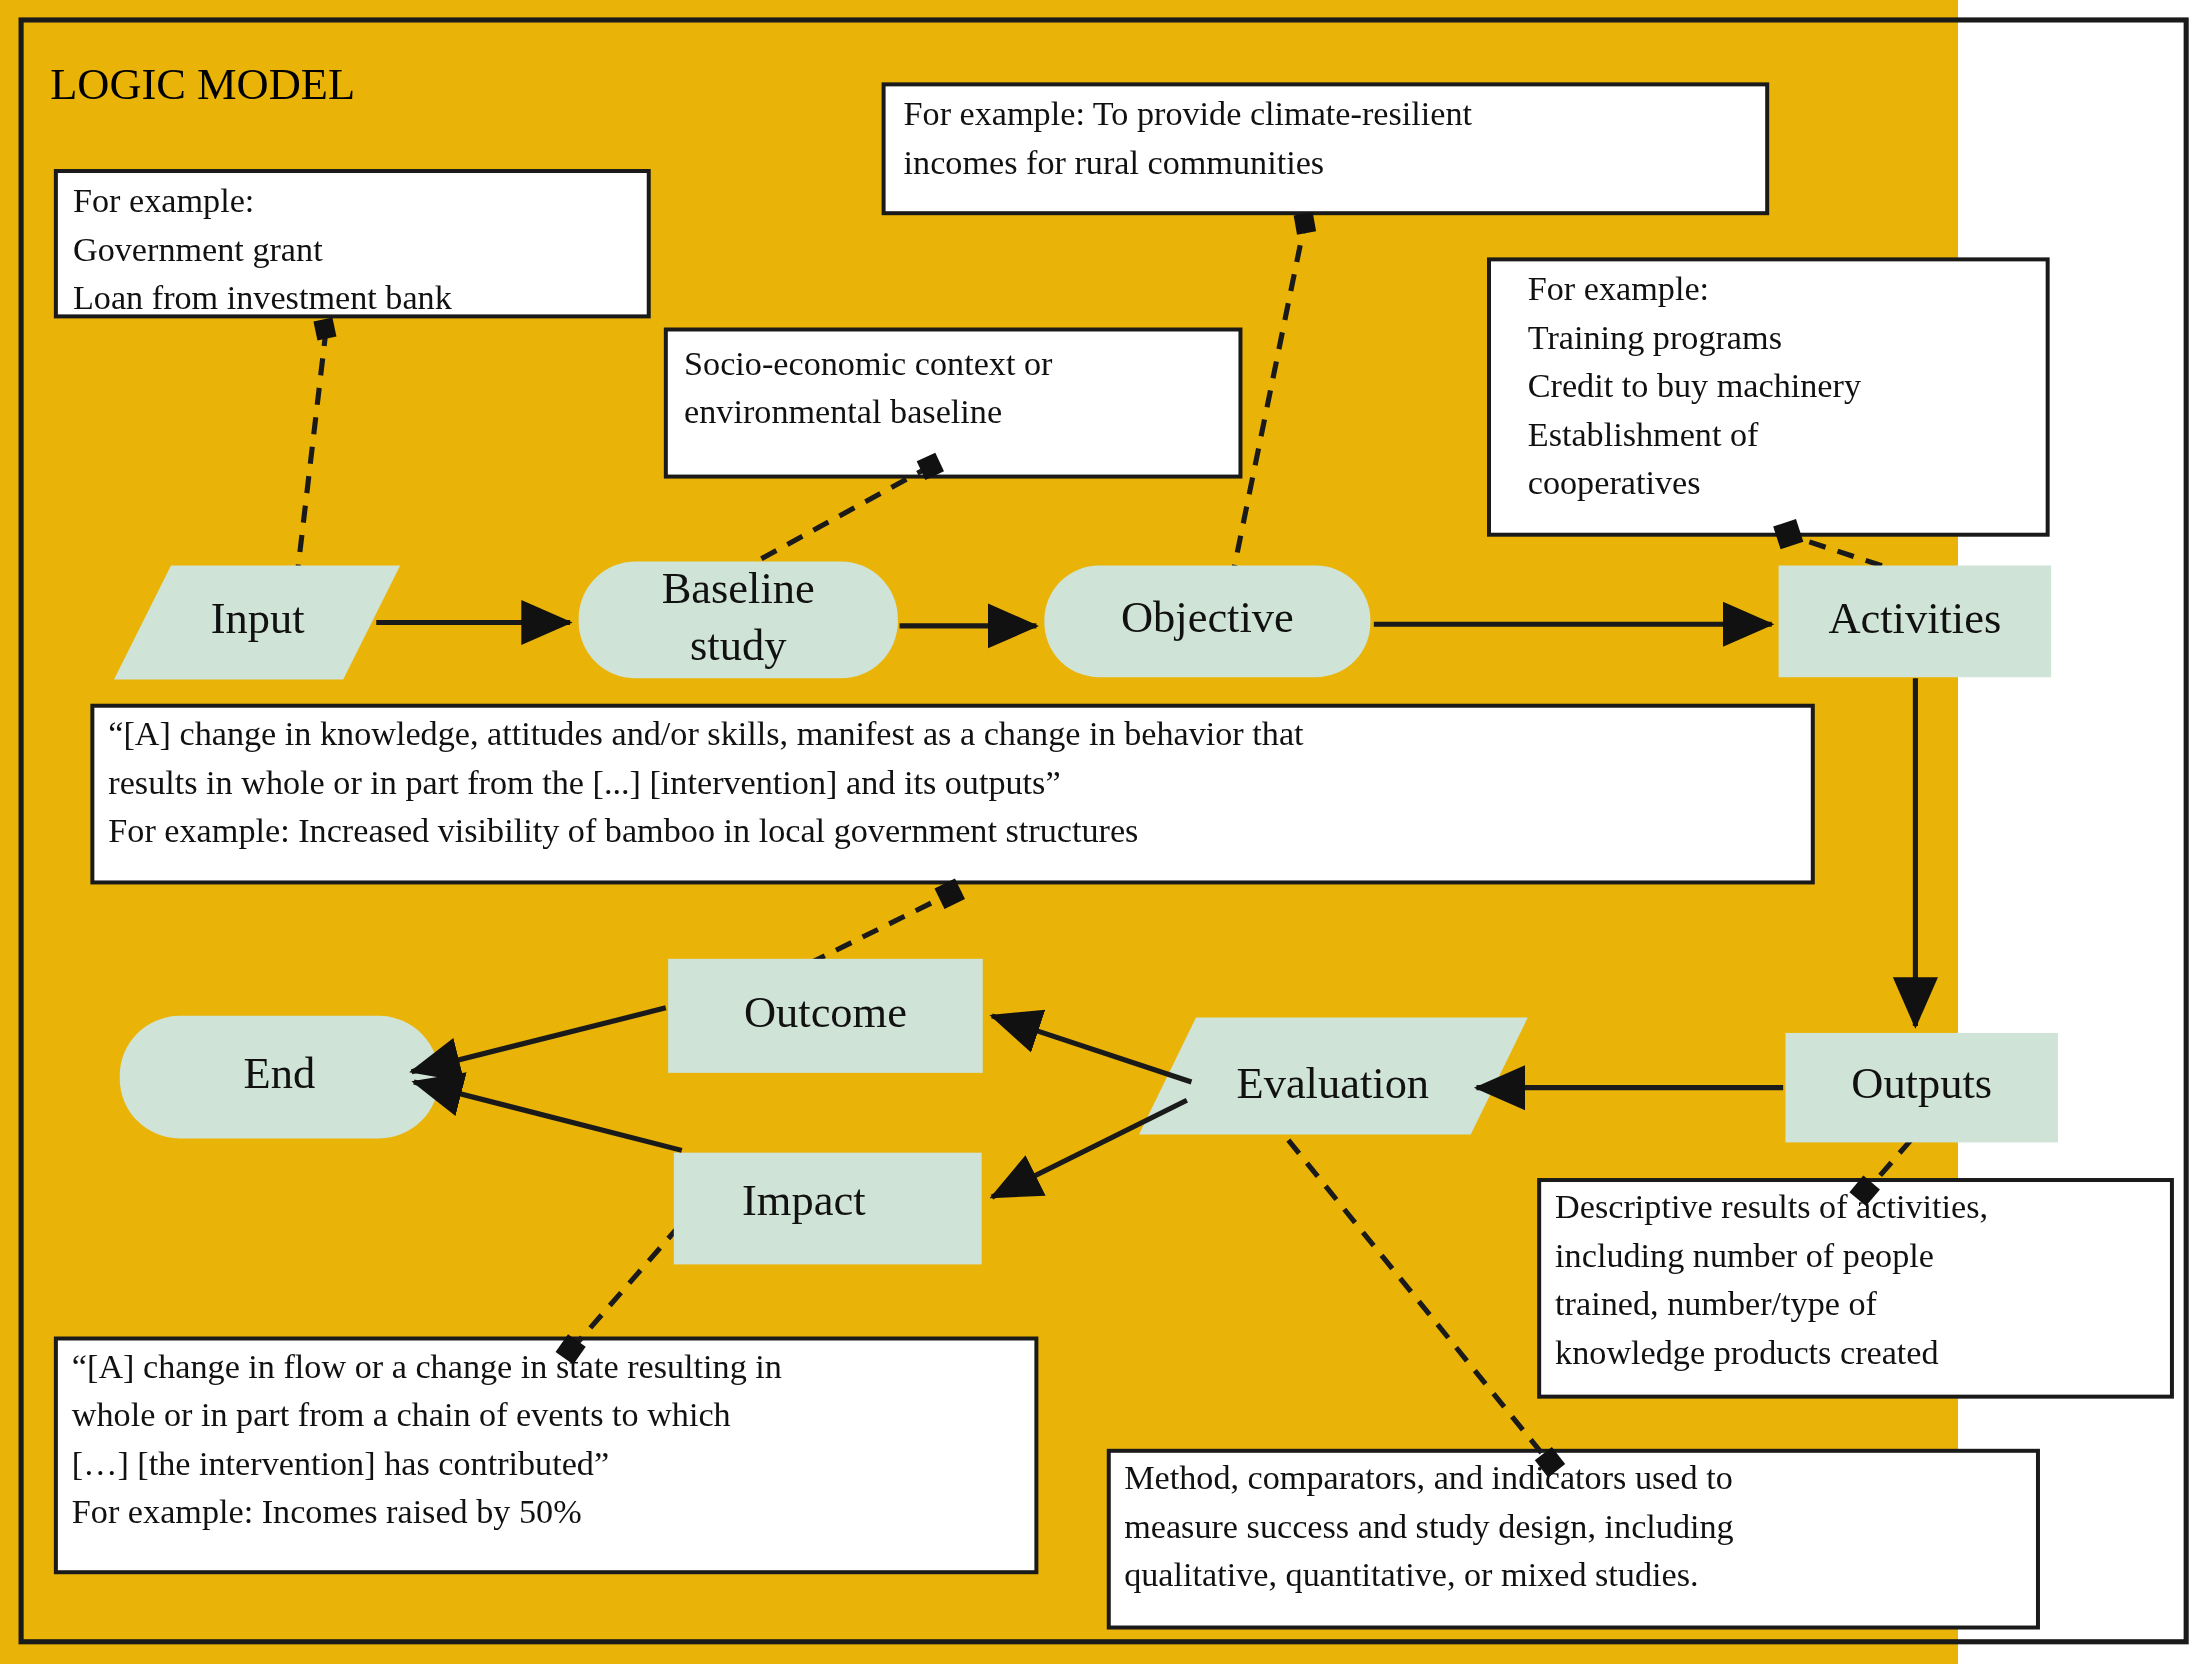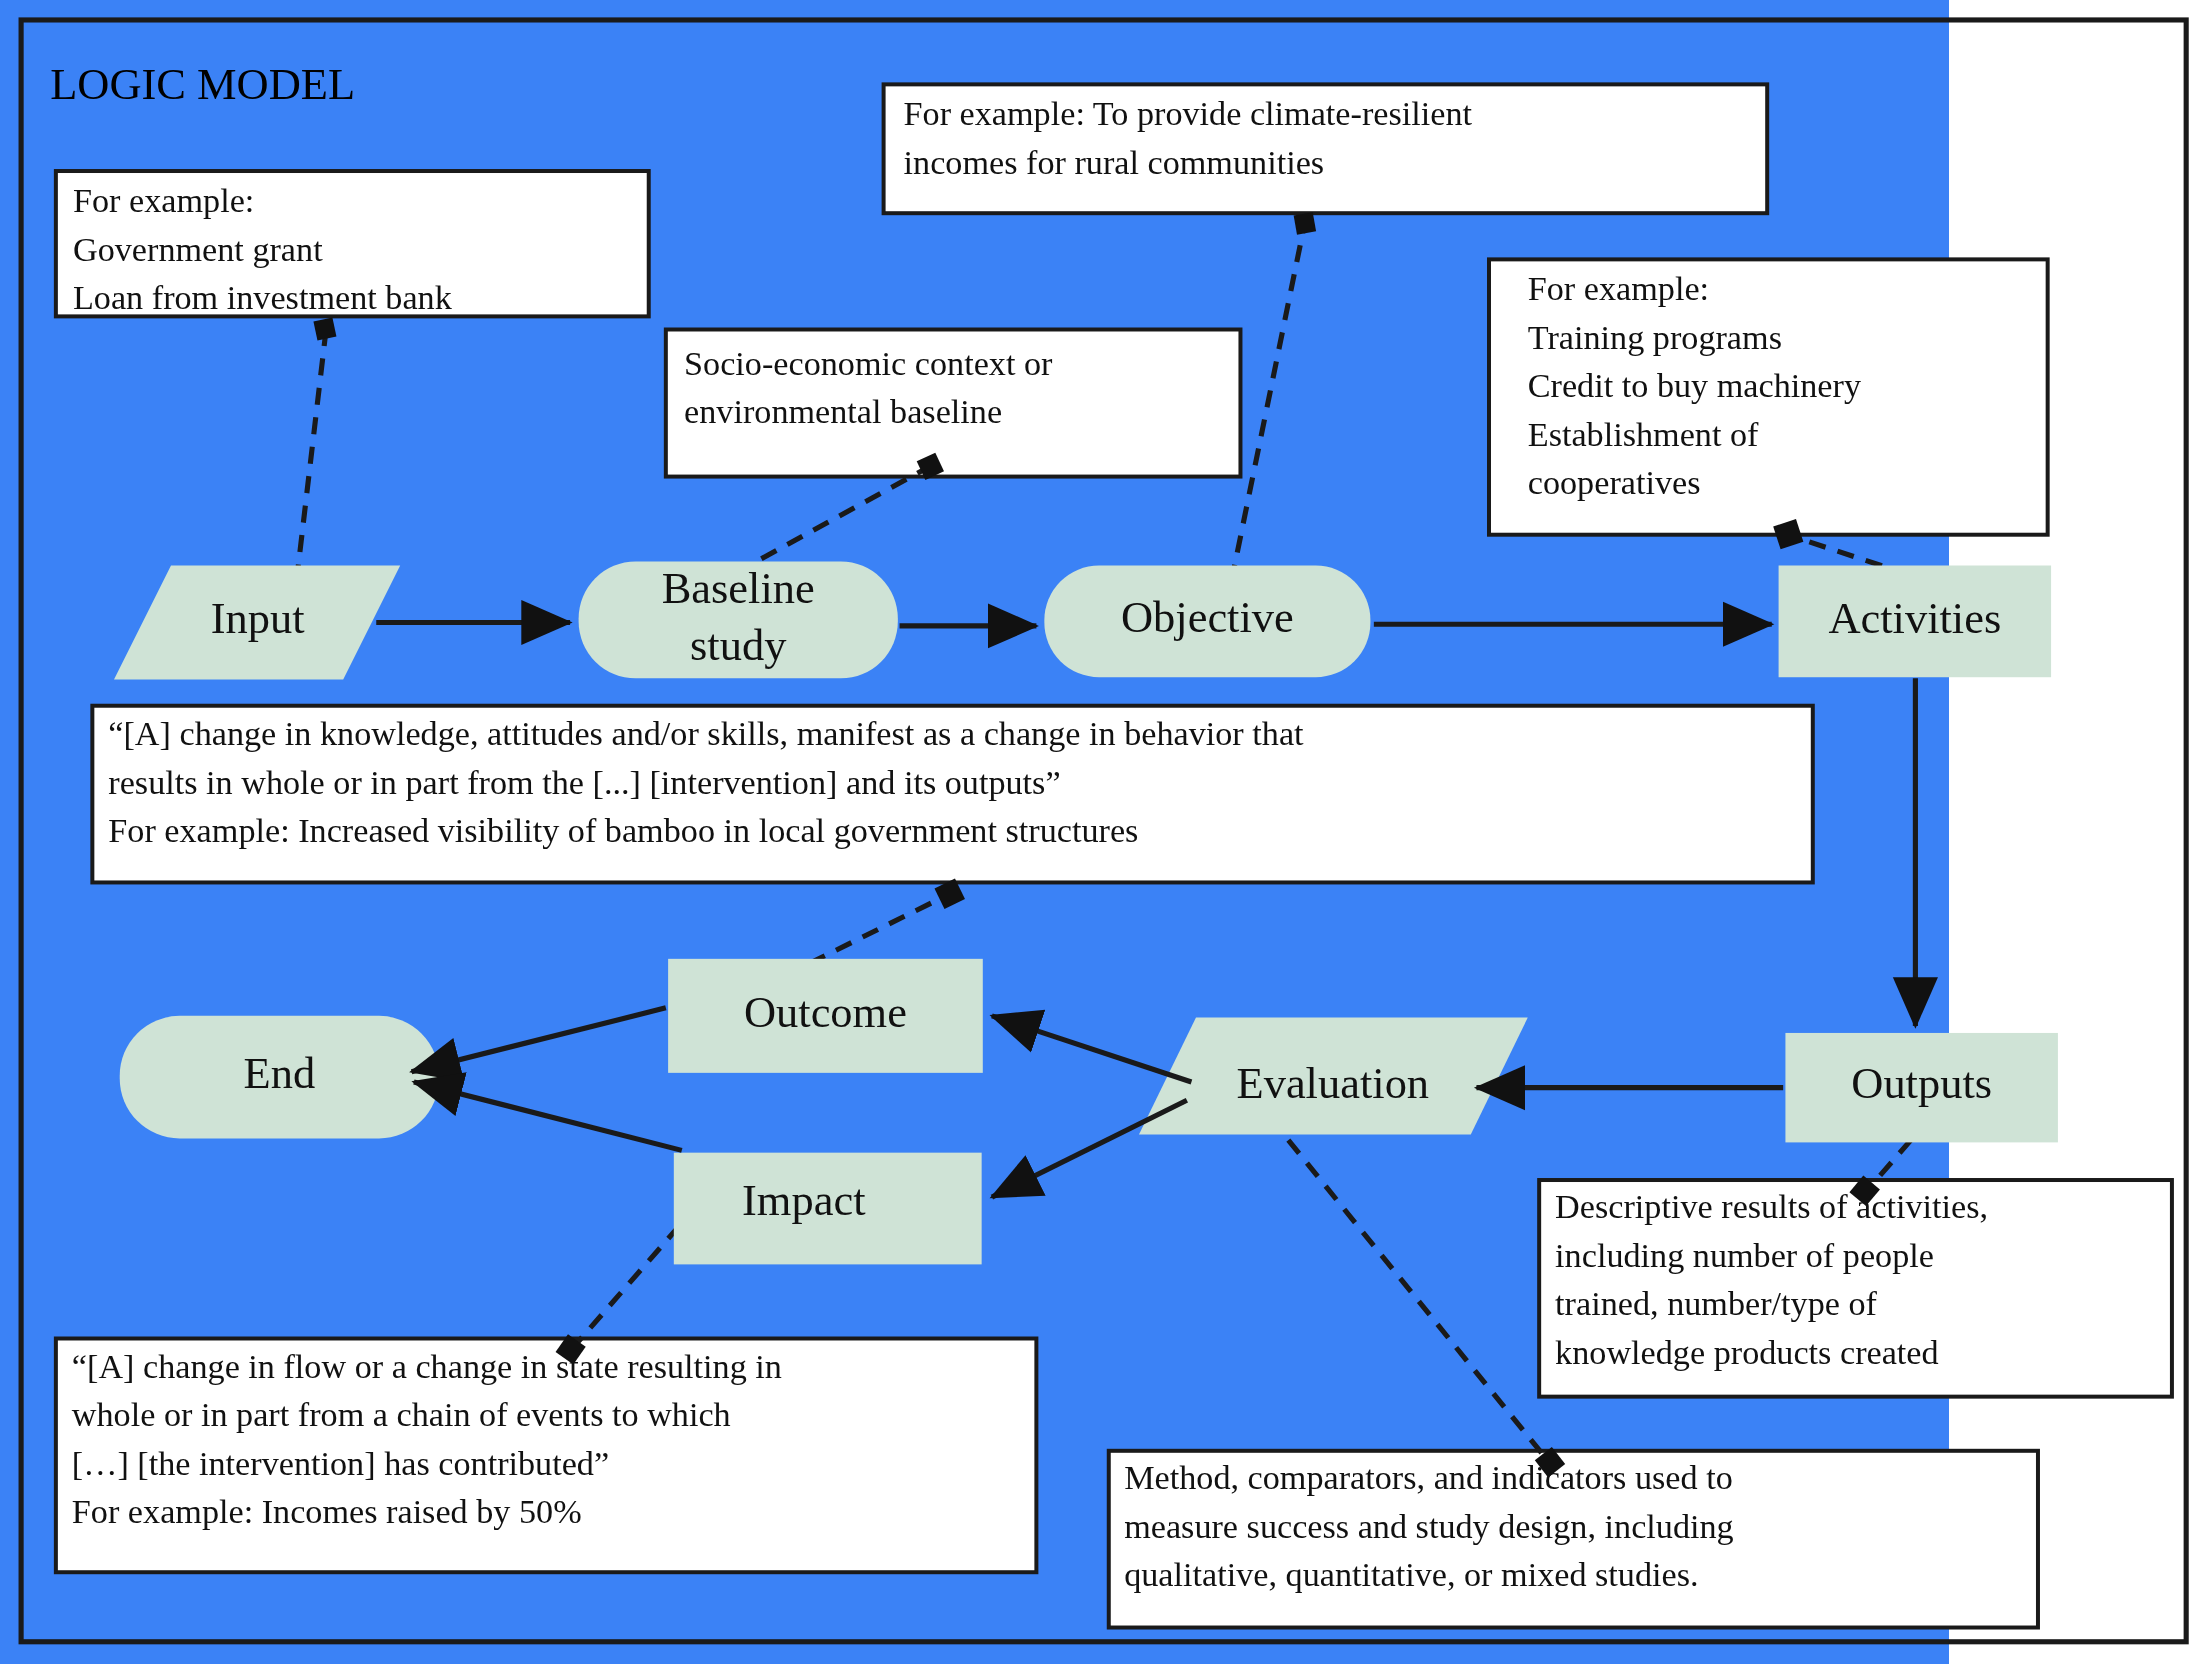--- a/index.html
+++ b/index.html
@@ -10,21 +10,22 @@
   body {
     width: 2205px;
     height: 1664px;
     font-family: "Liberation Serif", "DejaVu Serif", serif;
     overflow: hidden;
   }
   #stage {
     position: relative;
     width: 1949px;
     height: 1664px;
-    background: #3b82f6;
+    background: #eab308;
+    padding-left: 9px;
   }
   svg#diagram {
     position: absolute;
     left: 0;
     top: 0;
     width: 2205px;
     height: 1664px;
     display: block;
   }
   .node-label {

